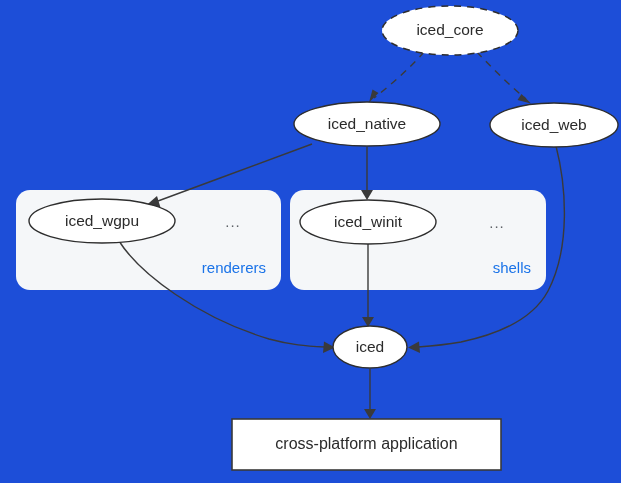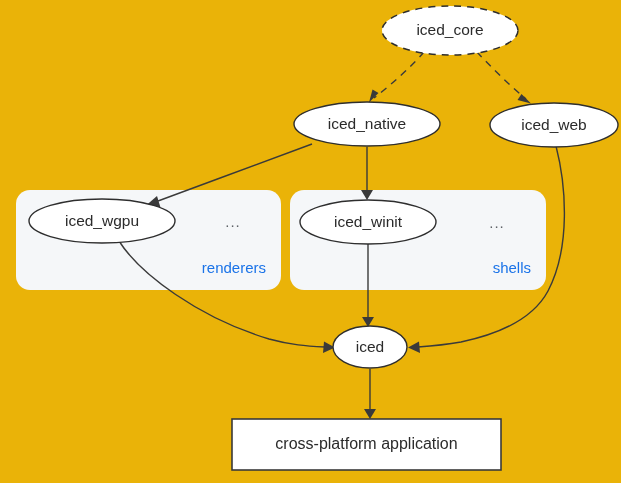--- a/index.html
+++ b/index.html
@@ -10,21 +10,21 @@
   body {
     width: 621px;
     height: 483px;
     overflow: hidden;
     font-family: "Liberation Sans", sans-serif;
   }
   #diagram-root {
     position: relative;
     width: 621px;
     height: 483px;
-    background: #eab308;
+    background: #1d4ed8;
     text-align: center;
   }
   svg#graph {
     display: block;
     width: 621px;
     height: 483px;
   }
   .node-ellipse {
     fill: #ffffff;
     stroke: #2e2e2e;

